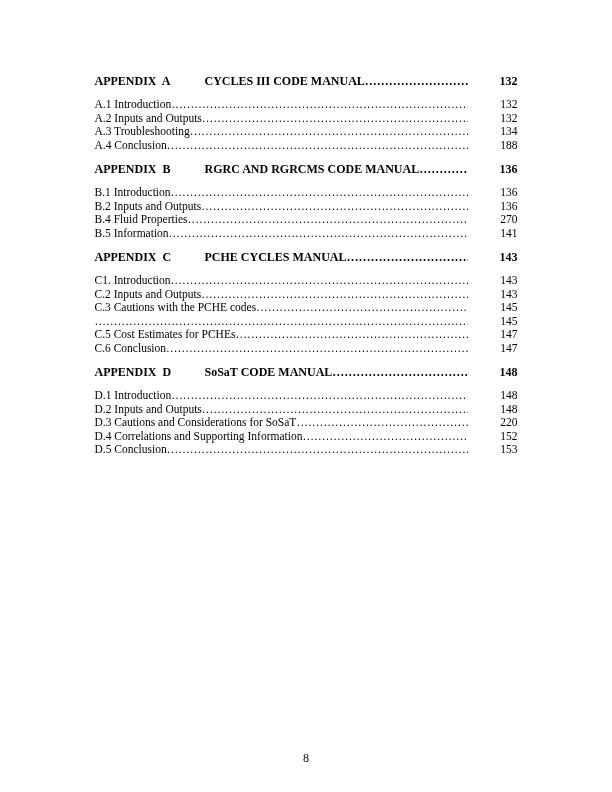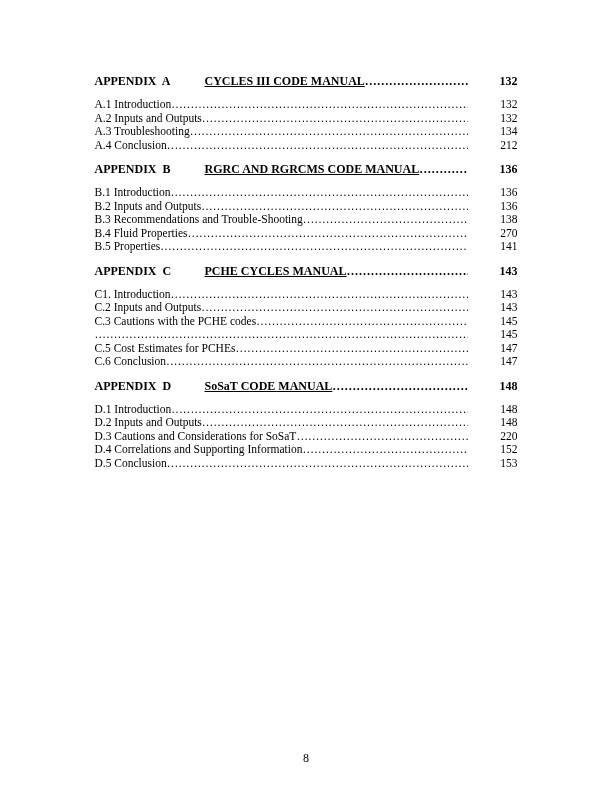--- a/index.html
+++ b/index.html
@@ -27,21 +27,21 @@
     font-weight: bold;
     font-size: 12px;
     line-height: 14px;
     margin-bottom: 10px;
   }
   .section-label {
     flex: 0 0 110px;
     width: 110px;
     white-space: pre;
   }
-  .section-title { white-space: nowrap; text-decoration: underline; }
+  .section-title { white-space: nowrap; }
   .dots {
     flex: 1 1 auto;
     overflow: hidden;
     white-space: nowrap;
   }
   .dots::after {
     content: "……………………………………………………………………………………………………………………………………………………………………………………………………";
   }
   .row-page { white-space: nowrap; margin-left: 32px; }
   .toc-entry {
@@ -87,21 +87,21 @@
 
   <div class="toc-entry">
     <span class="entry-title">A.3 Troubleshooting</span>
     <span class="dots"></span>
     <span class="row-page">134</span>
   </div>
 
   <div class="toc-entry">
     <span class="entry-title">A.4 Conclusion</span>
     <span class="dots"></span>
-    <span class="row-page">212</span>
+    <span class="row-page">188</span>
   </div>
 </div>
   </div>
 
   <div class="toc-section">
     <div class="section-heading">
       <span class="section-label">APPENDIX  B</span>
       <span class="section-title">RGRC AND RGRCMS CODE MANUAL</span>
       <span class="dots"></span>
       <span class="row-page">136</span>
@@ -112,34 +112,29 @@
     <span class="dots"></span>
     <span class="row-page">136</span>
   </div>
 
   <div class="toc-entry">
     <span class="entry-title">B.2 Inputs and Outputs</span>
     <span class="dots"></span>
     <span class="row-page">136</span>
   </div>
 
-  <div class="toc-entry">
-    <span class="entry-title">B.3 Recommendations and Trouble-Shooting</span>
-    <span class="dots"></span>
-    <span class="row-page">138</span>
-  </div>
 
   <div class="toc-entry">
     <span class="entry-title">B.4 Fluid Properties</span>
     <span class="dots"></span>
     <span class="row-page">270</span>
   </div>
 
   <div class="toc-entry">
-    <span class="entry-title">B.5 Properties</span>
+    <span class="entry-title">B.5 Information</span>
     <span class="dots"></span>
     <span class="row-page">141</span>
   </div>
 </div>
   </div>
 
   <div class="toc-section">
     <div class="section-heading">
       <span class="section-label">APPENDIX  C</span>
       <span class="section-title">PCHE CYCLES MANUAL</span>

